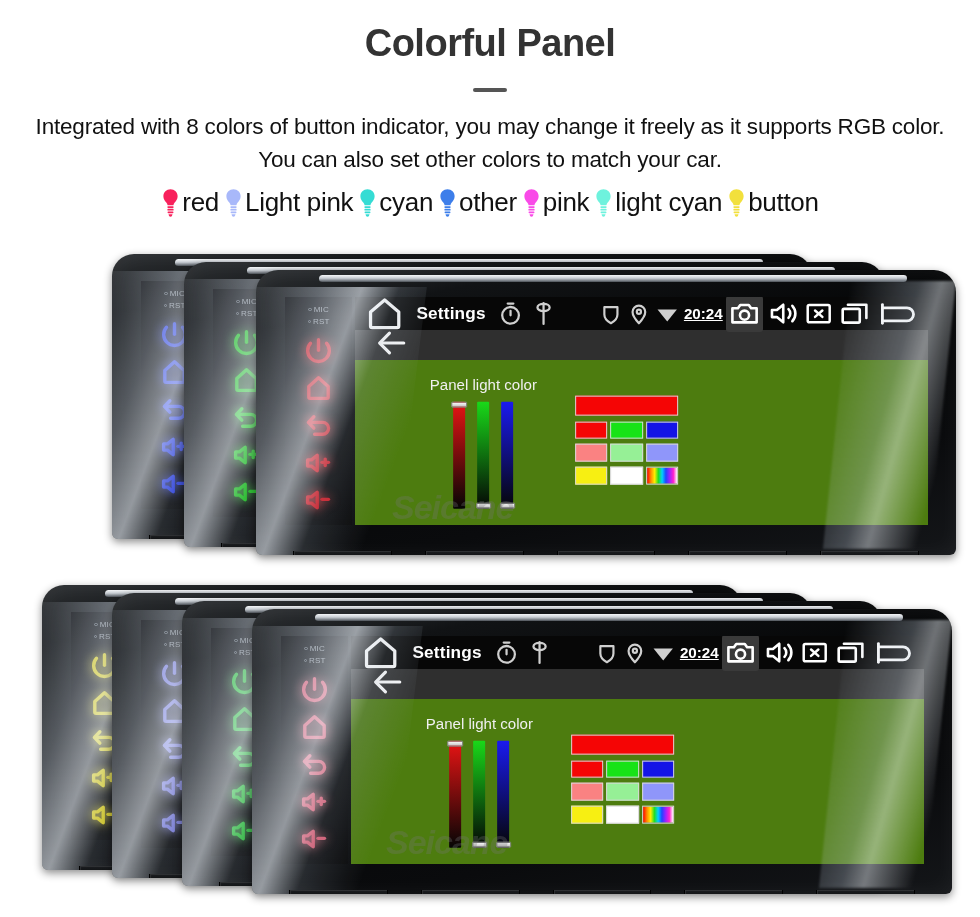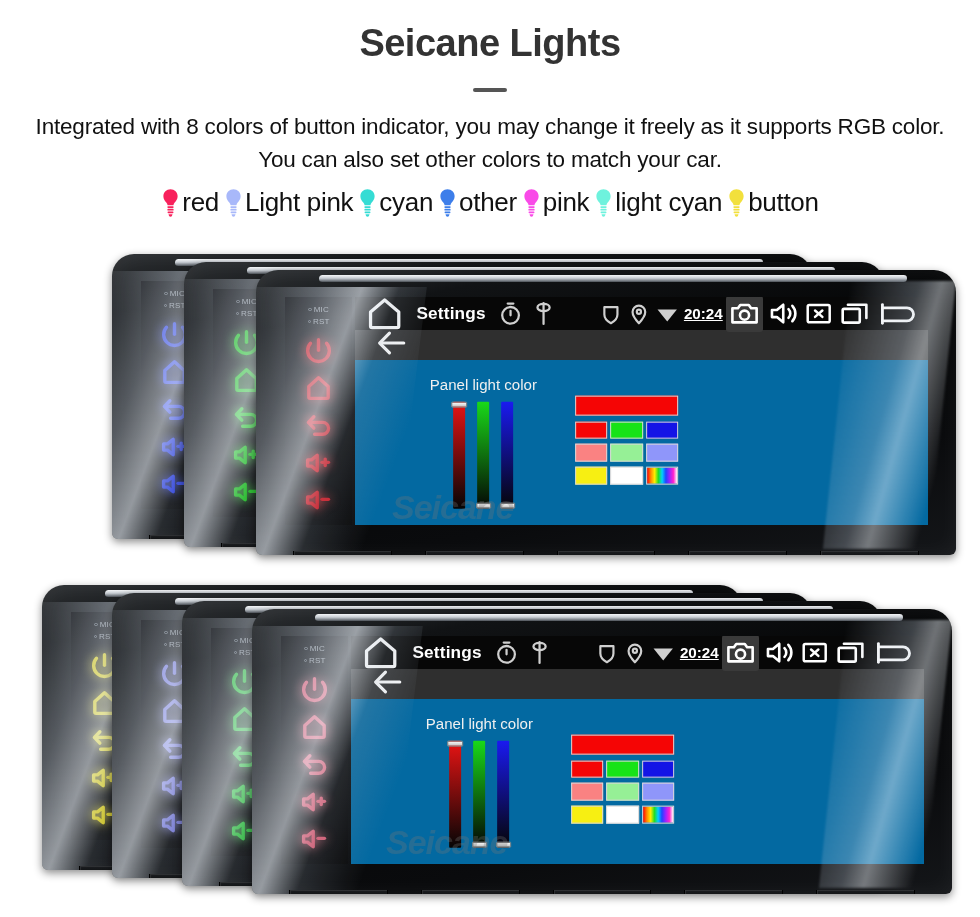--- a/index.html
+++ b/index.html
@@ -115,21 +115,21 @@
   }
   .sb-home svg { display: block; }
   .sb-title { color: #ffffff; font-weight: bold; letter-spacing: 0.2px; }
   .sb-mini { display: flex; align-items: center; gap: 16%; color: #cfcfcf; }
   .sb-right { margin-left: auto; display: flex; align-items: center; gap: 3.5px; }
   .sb-time { color: #ffffff; font-weight: bold; text-decoration: underline; }
   .sb-ic { display: flex; align-items: center; justify-content: center; }
   .sb-ic.active { background: #3a3a3a; border-radius: 3px; padding: 1.5px 2px; }
 
   .subbar { height: 13%; background: #2f2f2f; display: flex; align-items: center; padding-left: 3%; }
-  .content { position: absolute; top: 27.5%; left: 0; right: 0; bottom: 0; background: #0369a1; }
+  .content { position: absolute; top: 27.5%; left: 0; right: 0; bottom: 0; background: #4d7c0f; }
 
   .panel-wrap {
     position: absolute; top: 50%; left: 50%;
     transform: translate(-50%,-50%);
     display: flex; align-items: center; gap: 9%;
     width: 74%;
   }
   .sliders-box { display: flex; flex-direction: column; align-items: center; }
   .panel-label { color: #f0f0f0; white-space: nowrap; margin-bottom: 8%; }
   .sliders { display: flex; gap: 22%; }
@@ -147,21 +147,21 @@
   .watermark {
     position: absolute; font-style: italic; font-weight: bold;
     color: rgba(120,120,120,0.30);
     letter-spacing: -1px; pointer-events: none; user-select: none;
   }
 </style>
 </head>
 <body>
 
 <div class="header">
-  <h1 class="page-title">Seicane Lights</h1>
+  <h1 class="page-title">Colorful Panel</h1>
   <div class="divider"></div>
   <p class="subtitle">Integrated with 8 colors of button indicator, you may change it freely as it supports RGB color. You can also set other colors to match your car.</p>
   <div class="legend" id="legend">
   <div class="legend-item">
     <svg class="bulb" viewBox="0 0 20 32">
   <path d="M10 1.2c-4.3 0-7.6 3.3-7.6 7.5 0 3 1.6 4.9 2.9 6.5.9 1.1 1.5 2 1.6 3.1h6.2c.1-1.1.7-2 1.6-3.1 1.3-1.6 2.9-3.5 2.9-6.5 0-4.2-3.3-7.5-7.6-7.5z" fill="#f8215c"></path>
   <rect x="6.7" y="19.4" width="6.6" height="1.9" rx="0.7" fill="#f8215c"></rect>
   <rect x="6.7" y="22.2" width="6.6" height="1.9" rx="0.7" fill="#f8215c"></rect>
   <rect x="6.9" y="25.0" width="6.2" height="1.9" rx="0.7" fill="#f8215c"></rect>
   <path d="M7.9 28.0h4.2c-.2 1.8-1.1 2.7-2.1 2.7s-1.9-.9-2.1-2.7z" fill="#f8215c"></path>

